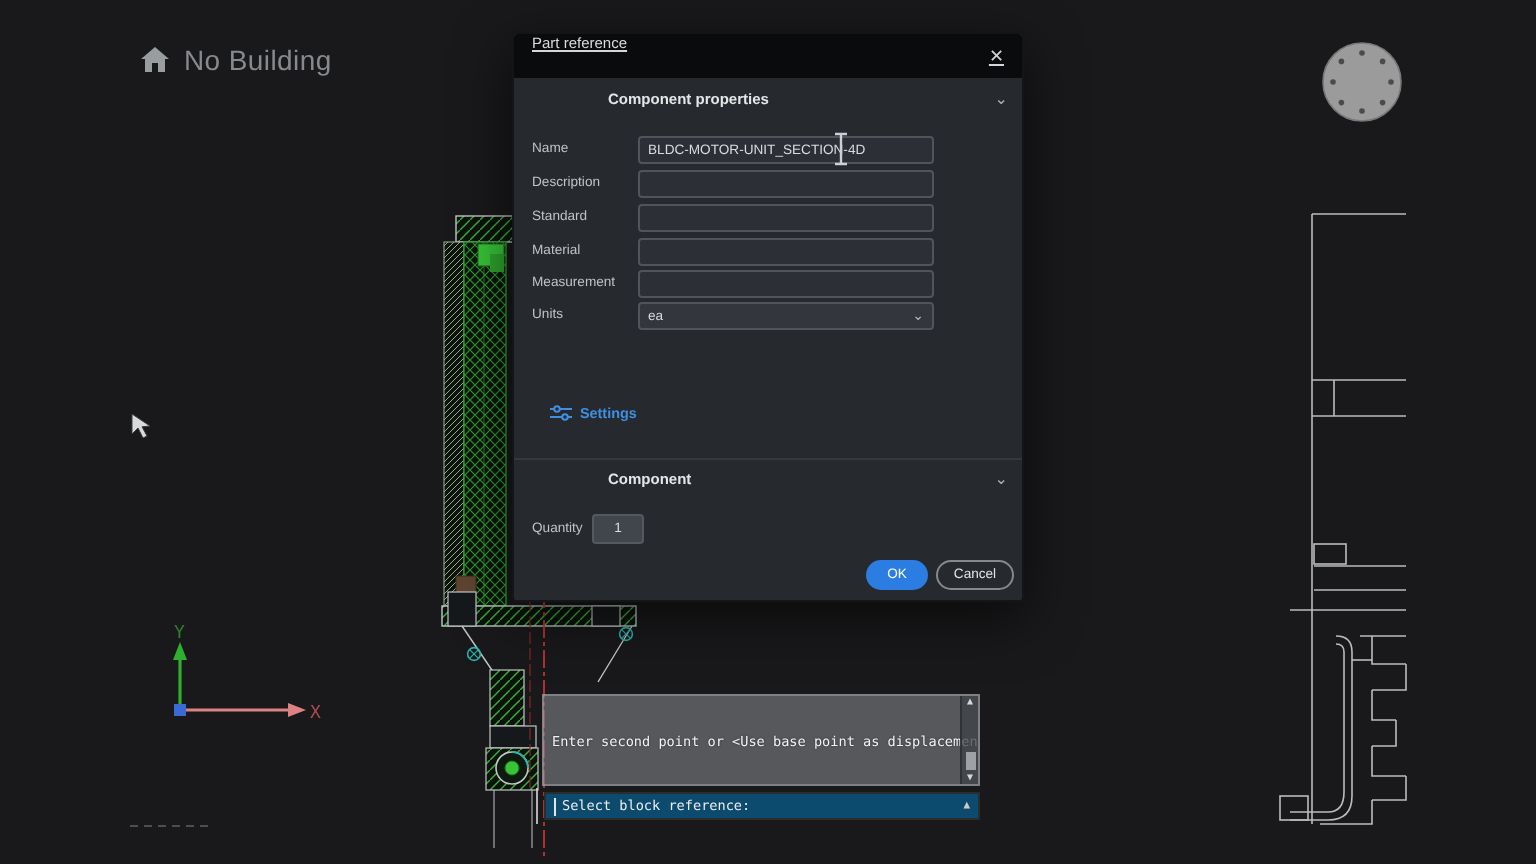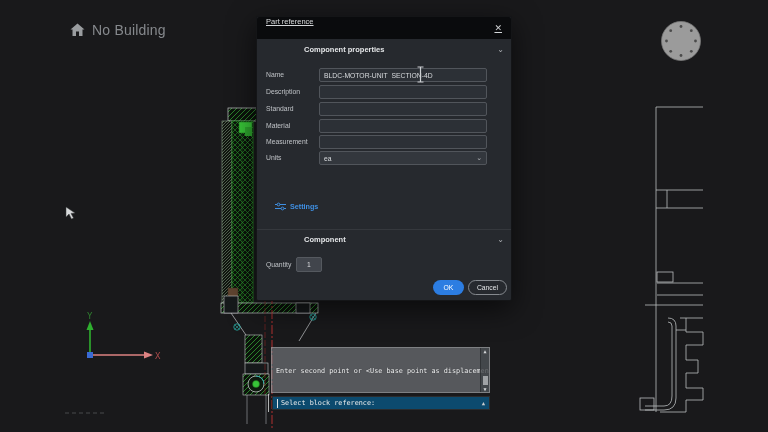--- a/index.html
+++ b/index.html
@@ -64,21 +64,21 @@
     position:absolute; left:0; right:0; height:14px; display:flex; align-items:flex-start;
     padding:0 7px; font-size:7.5px; font-weight:bold; color:#e4e6e8;margin-left:40px;
   }
   .section-header .chev { margin-left:auto; font-size:8px; font-weight:normal; color:#abaeb2; }
   .divider { position:absolute; left:0; right:0; height:1px; background:#35383d; }
   .frow { position:absolute; left:0; right:0; height:14px; }
   .frow .flabel {
     position:absolute; left:9px; top:0; line-height:14px; font-size:6.8px; color:#bfc2c6;
   }
   .frow input.finput, .fselect {
-    position:absolute; left:62px; top:0; width:168px; height:14px;
+    position:absolute; left:62px; top:0; width:148px; height:14px;
     background:#2c3036; border:1px solid #51555b; border-radius:2px;
     color:#d8dbde; font-size:6.8px; padding:0 4px;
     font-family:"Liberation Sans", sans-serif; outline:none;
   }
   .fselect { background:#33373d; display:flex; align-items:center; }
   .fselect .chev { margin-left:auto; font-size:7px; color:#b4b7bb; }
   .settings-link { position:absolute; display:flex; align-items:center; gap:4px; color:#3f8fe2; font-size:7.2px; }
   .qty-input {
     position:absolute; width:26px; height:15px; background:#41454c;
     border:1px solid #55595f; border-radius:2px; color:#dcdee1;

